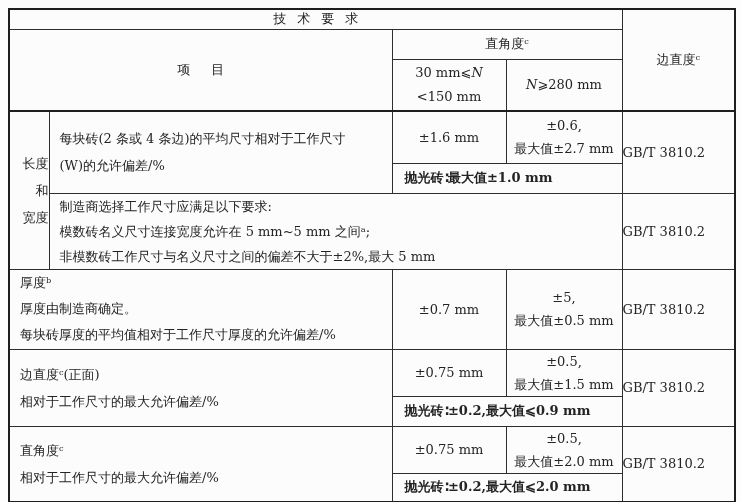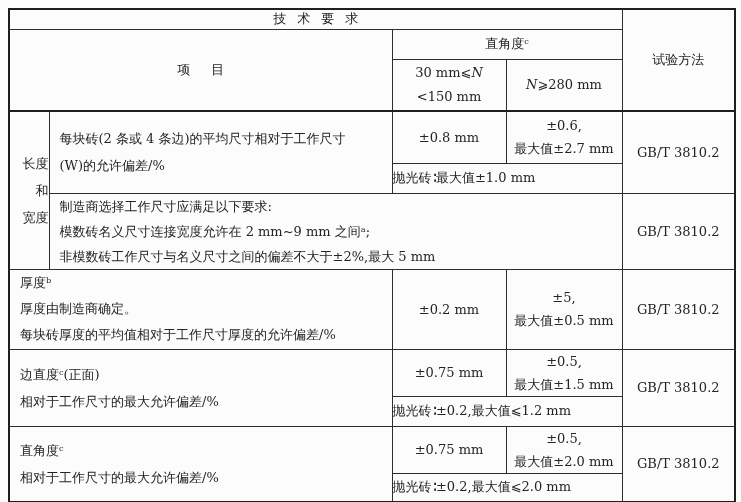--- a/index.html
+++ b/index.html
@@ -29,42 +29,42 @@
   .sub i{font-style:italic;font-family:"DejaVu Serif","Liberation Serif",serif;}
   
   .desc{
     text-align:left;vertical-align:middle;
     padding:0 10px;white-space:pre-line;
   }
   .lh26{line-height:26px;}
   .lh25{line-height:25px;}
   .lh27{line-height:27px;}
   .val{text-align:center;white-space:pre-line;line-height:23px;}
-  .pol{text-align:left;}
+  .pol{text-align:left;padding-left:12px;font-weight:bold;}
   .labelcol{
     text-align:right;white-space:pre-line;line-height:27px;
   }
-  .method{text-align:center;}
+  .method{text-align:left;}
 </style>
 </head>
 <body>
 
 <table class="doc">
   <colgroup>
     <col style="width:40px">
     <col style="width:343px">
     <col style="width:114px">
     <col style="width:116px">
     <col style="width:113px">
   </colgroup>
 
   <tbody>
       <tr style="height:20px">
     <td colspan="4" class="hc tech">技术要求</td>
-    <td rowspan="3" class="hc">试验方法</td>
+    <td rowspan="3" class="hc">边直度ᶜ</td>
   </tr>
 
   <tr style="height:30px">
     <td colspan="2" rowspan="2" class="hc item">项目</td>
     <td colspan="2" class="hc">直角度ᶜ</td>
   </tr>
 
   <tr style="height:52px">
     <td class="hc sub">
       <div><span>30 mm⩽</span><i>N</i></div>
@@ -74,57 +74,57 @@
       <i>N</i><span>⩾280 mm</span>
     </td>
   </tr>
 
   <tr style="height:52px">
     <td rowspan="3" class="labelcol thickt">长度
 和
 宽度</td>
     <td rowspan="2" class="desc lh27 thickt">每块砖(2 条或 4 条边)的平均尺寸相对于工作尺寸
 (W)的允许偏差/%</td>
-    <td class="val thickt">±0.8 mm</td>
+    <td class="val thickt">±1.6 mm</td>
     <td class="val thickt">±0.6,
 最大值±2.7 mm</td>
     <td rowspan="2" class="method thickt">GB/T 3810.2</td>
   </tr>
 
   <tr style="height:30px">
     <td colspan="2" class="pol">抛光砖∶最大值±1.0 mm</td>
   </tr>
 
   <tr style="height:75px">
     <td colspan="3" class="desc lh25">制造商选择工作尺寸应满足以下要求:
-模数砖名义尺寸连接宽度允许在 2 mm~9 mm 之间ᵃ;
+模数砖名义尺寸连接宽度允许在 5 mm~5 mm 之间ᵃ;
 非模数砖工作尺寸与名义尺寸之间的偏差不大于±2%,最大 5 mm</td>
     <td class="method">GB/T 3810.2</td>
   </tr>
 
   <tr style="height:80px">
     <td colspan="2" class="desc lh26">厚度ᵇ
 厚度由制造商确定。
 每块砖厚度的平均值相对于工作尺寸厚度的允许偏差/%</td>
-    <td class="val">±0.2 mm</td>
+    <td class="val">±0.7 mm</td>
     <td class="val">±5,
 最大值±0.5 mm</td>
     <td class="method">GB/T 3810.2</td>
   </tr>
 
   <tr style="height:43px">
     <td colspan="2" rowspan="2" class="desc lh27">边直度ᶜ(正面)
 相对于工作尺寸的最大允许偏差/%</td>
     <td class="val">±0.75 mm</td>
     <td class="val">±0.5,
 最大值±1.5 mm</td>
     <td rowspan="2" class="method">GB/T 3810.2</td>
   </tr>
   <tr style="height:30px">
-    <td colspan="2" class="pol">抛光砖∶±0.2,最大值⩽1.2 mm</td>
+    <td colspan="2" class="pol">抛光砖∶±0.2,最大值⩽0.9 mm</td>
   </tr>
 
   <tr style="height:45px">
     <td colspan="2" rowspan="2" class="desc lh27">直角度ᶜ
 相对于工作尺寸的最大允许偏差/%</td>
     <td class="val">±0.75 mm</td>
     <td class="val">±0.5,
 最大值±2.0 mm</td>
     <td rowspan="2" class="method">GB/T 3810.2</td>
   </tr>

